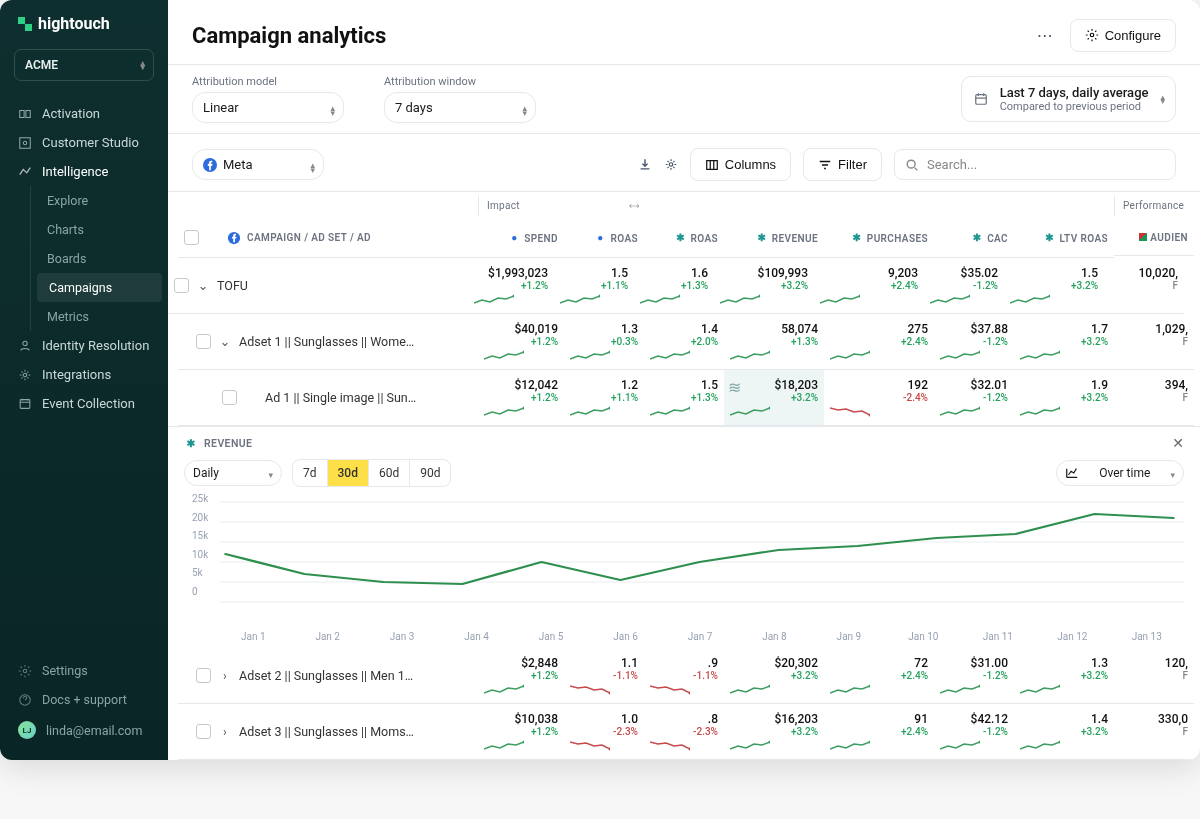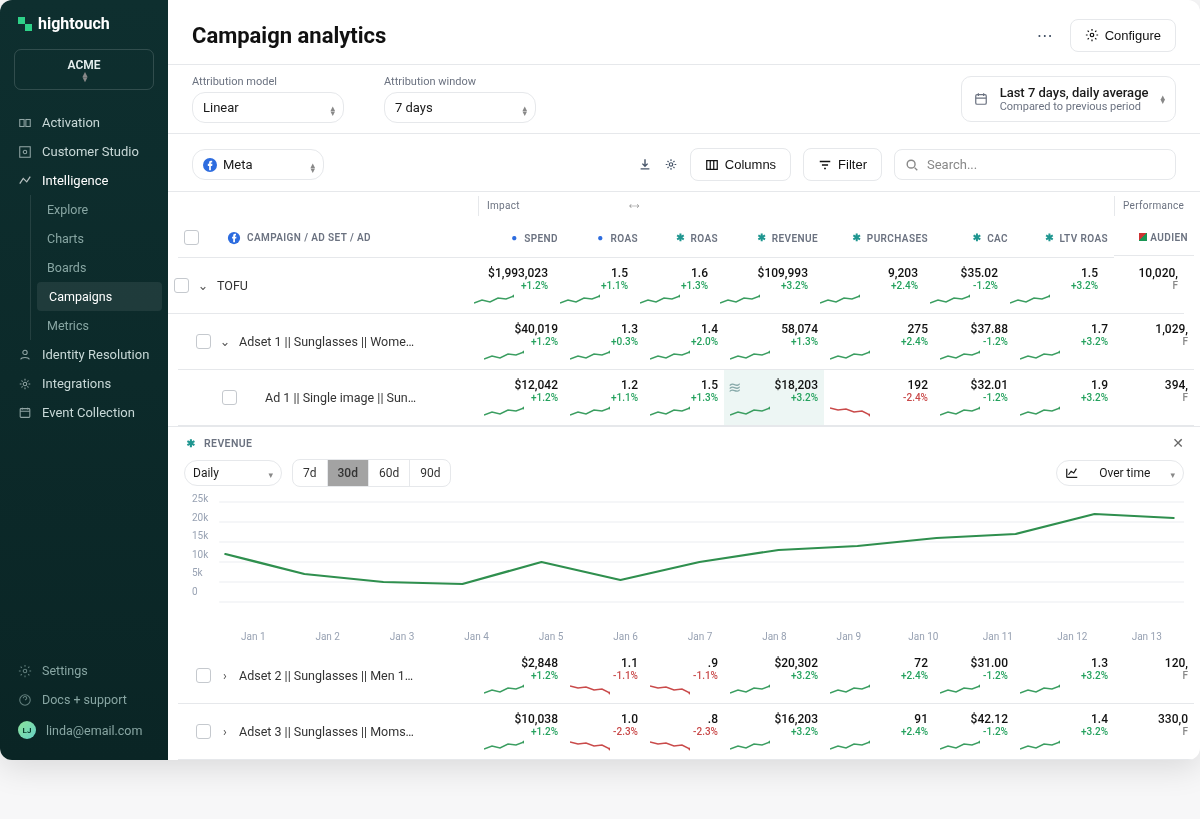--- a/index.html
+++ b/index.html
@@ -70,21 +70,20 @@
     margin: 6px 14px 14px;
     border: 1px solid rgba(255,255,255,0.15);
     border-radius: 7px;
     padding: 8px 10px;
     display: flex;
     align-items: center;
     justify-content: space-between;
     color: #e5efee;
     font-weight: 600;
     font-size: 12px;
-    flex-direction: column;
   }
   .nav {
     padding: 4px 0;
   }
   .nav-item {
     display: flex;
     align-items: center;
     gap: 10px;
     padding: 7px 18px;
     color: var(--text-light);
@@ -395,21 +394,21 @@
     border-radius: 8px;
     overflow: hidden;
     font-size: 12px;
   }
   .period-group span {
     padding: 6px 10px;
     border-right: 1px solid var(--border-light);
     color: #333;
   }
   .period-group span:last-child {border: none;}
-  .period-group .active {background: #a3a3a3; font-weight: 500;}
+  .period-group .active {background: #fde047; font-weight: 500;}
 
   .chart-area {
     position: relative;
     padding: 4px 0 0 4px;
   }
   .y-axis {
     position: absolute;
     left: 8px;
     top: 0;
     display: flex;

